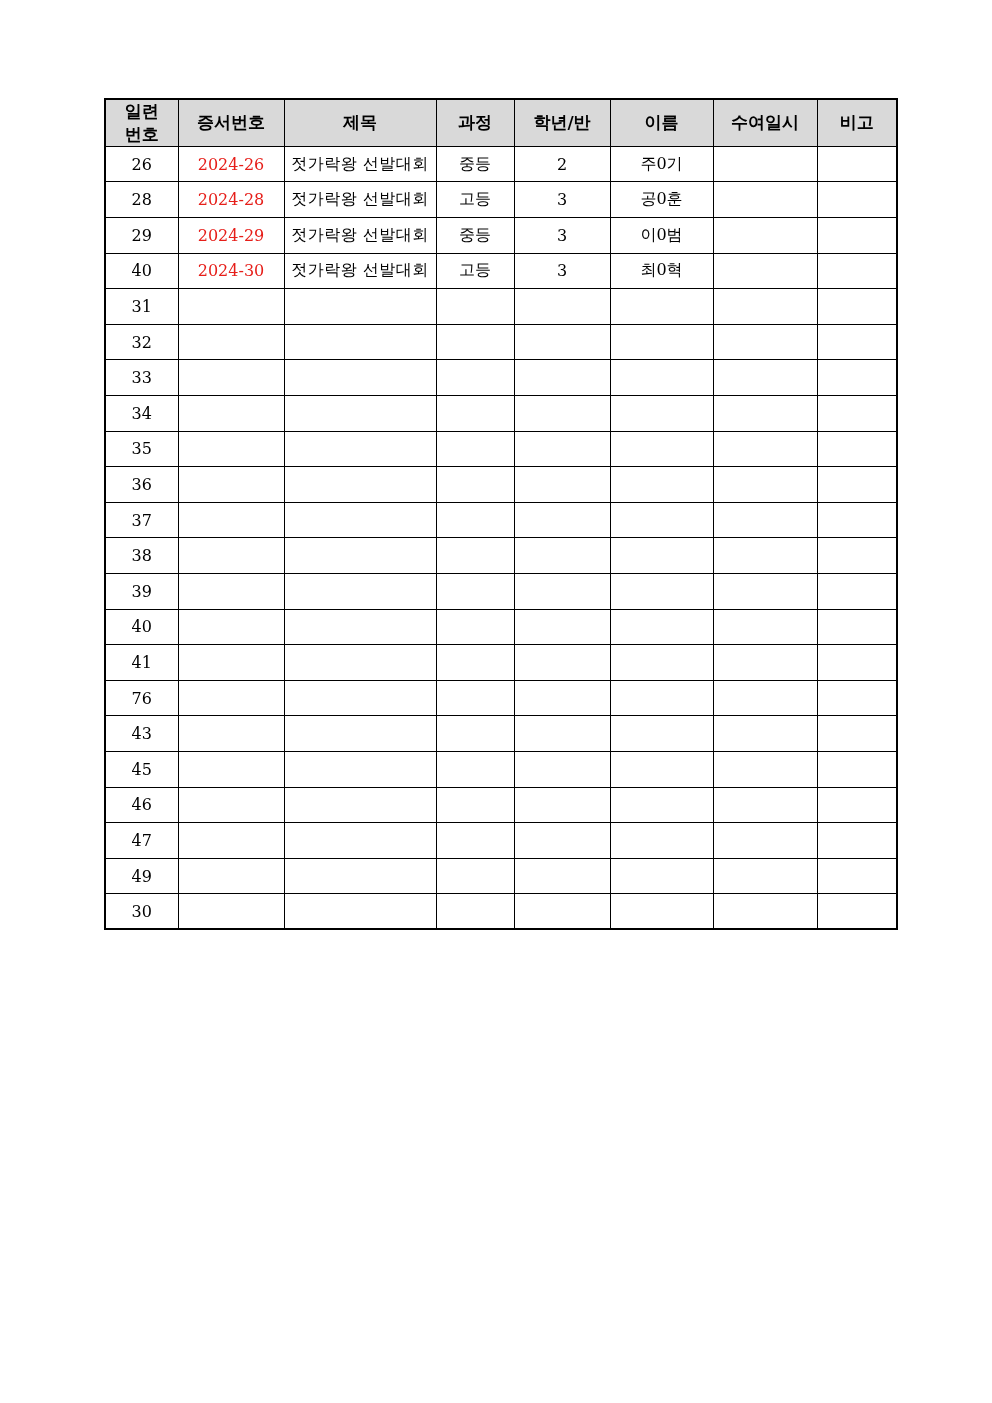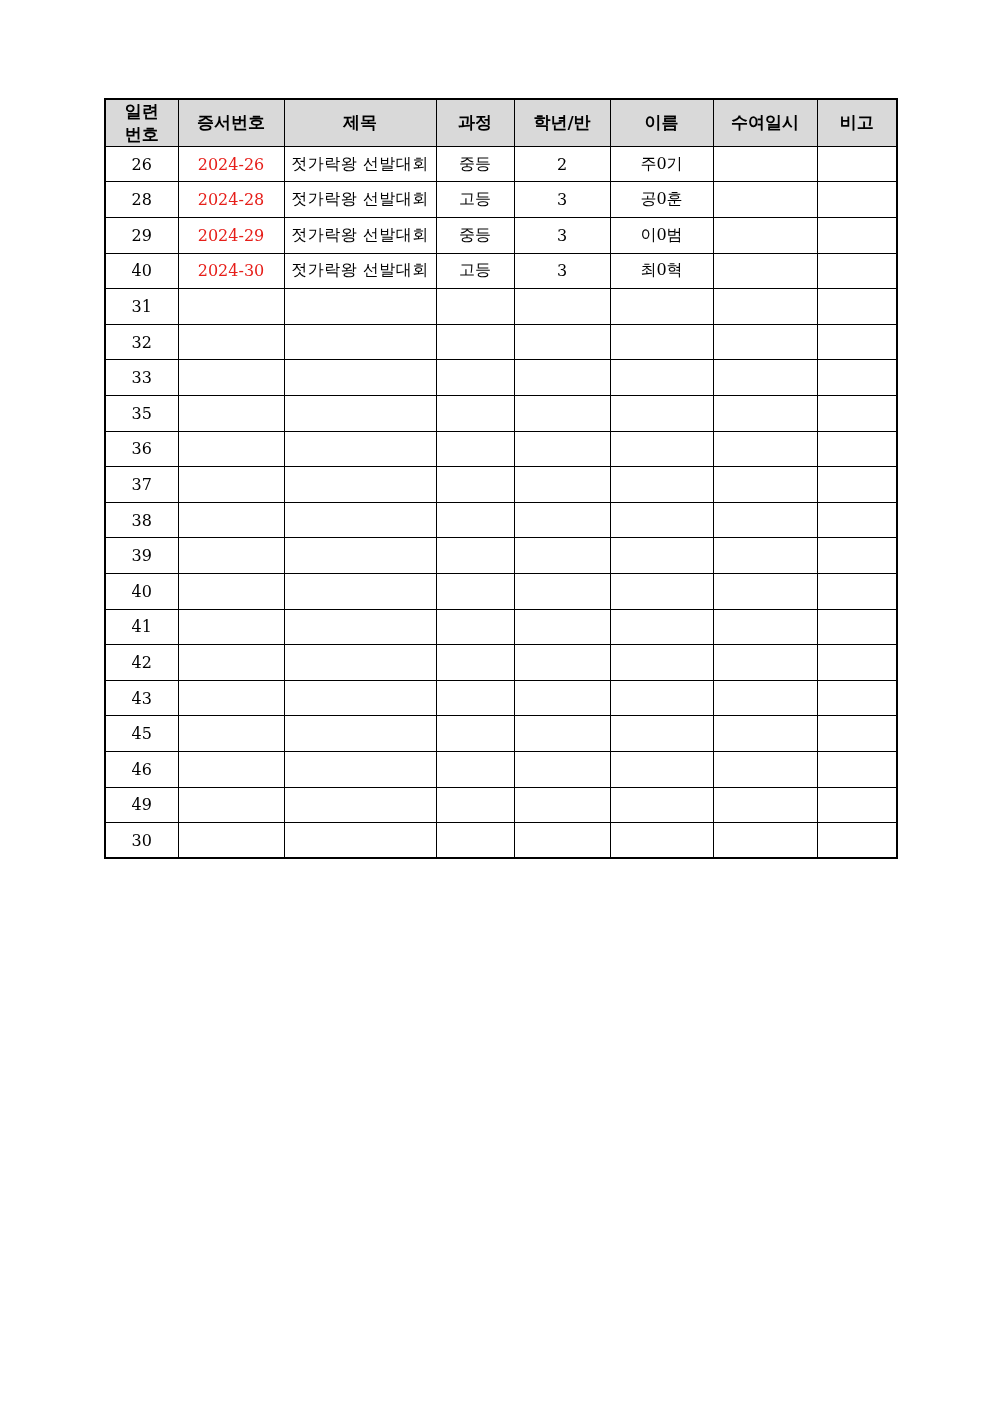--- a/index.html
+++ b/index.html
@@ -146,20 +146,30 @@
           <td class="col-serial">33</td>
           <td class="col-cert_no"></td>
           <td class="col-title"></td>
           <td class="col-course"></td>
           <td class="col-grade_class"></td>
           <td class="col-name"></td>
           <td class="col-award_date"></td>
           <td class="col-note"></td>
         </tr>
         <tr>
+          <td class="col-serial">34</td>
+          <td class="col-cert_no"></td>
+          <td class="col-title"></td>
+          <td class="col-course"></td>
+          <td class="col-grade_class"></td>
+          <td class="col-name"></td>
+          <td class="col-award_date"></td>
+          <td class="col-note"></td>
+        </tr>
+        <tr>
           <td class="col-serial">35</td>
           <td class="col-cert_no"></td>
           <td class="col-title"></td>
           <td class="col-course"></td>
           <td class="col-grade_class"></td>
           <td class="col-name"></td>
           <td class="col-award_date"></td>
           <td class="col-note"></td>
         </tr>
         <tr>
@@ -216,21 +226,21 @@
           <td class="col-serial">41</td>
           <td class="col-cert_no"></td>
           <td class="col-title"></td>
           <td class="col-course"></td>
           <td class="col-grade_class"></td>
           <td class="col-name"></td>
           <td class="col-award_date"></td>
           <td class="col-note"></td>
         </tr>
         <tr>
-          <td class="col-serial">42</td>
+          <td class="col-serial">76</td>
           <td class="col-cert_no"></td>
           <td class="col-title"></td>
           <td class="col-course"></td>
           <td class="col-grade_class"></td>
           <td class="col-name"></td>
           <td class="col-award_date"></td>
           <td class="col-note"></td>
         </tr>
         <tr>
           <td class="col-serial">43</td>
@@ -247,20 +257,30 @@
           <td class="col-cert_no"></td>
           <td class="col-title"></td>
           <td class="col-course"></td>
           <td class="col-grade_class"></td>
           <td class="col-name"></td>
           <td class="col-award_date"></td>
           <td class="col-note"></td>
         </tr>
         <tr>
           <td class="col-serial">46</td>
+          <td class="col-cert_no"></td>
+          <td class="col-title"></td>
+          <td class="col-course"></td>
+          <td class="col-grade_class"></td>
+          <td class="col-name"></td>
+          <td class="col-award_date"></td>
+          <td class="col-note"></td>
+        </tr>
+        <tr>
+          <td class="col-serial">47</td>
           <td class="col-cert_no"></td>
           <td class="col-title"></td>
           <td class="col-course"></td>
           <td class="col-grade_class"></td>
           <td class="col-name"></td>
           <td class="col-award_date"></td>
           <td class="col-note"></td>
         </tr>
         <tr>
           <td class="col-serial">49</td>

